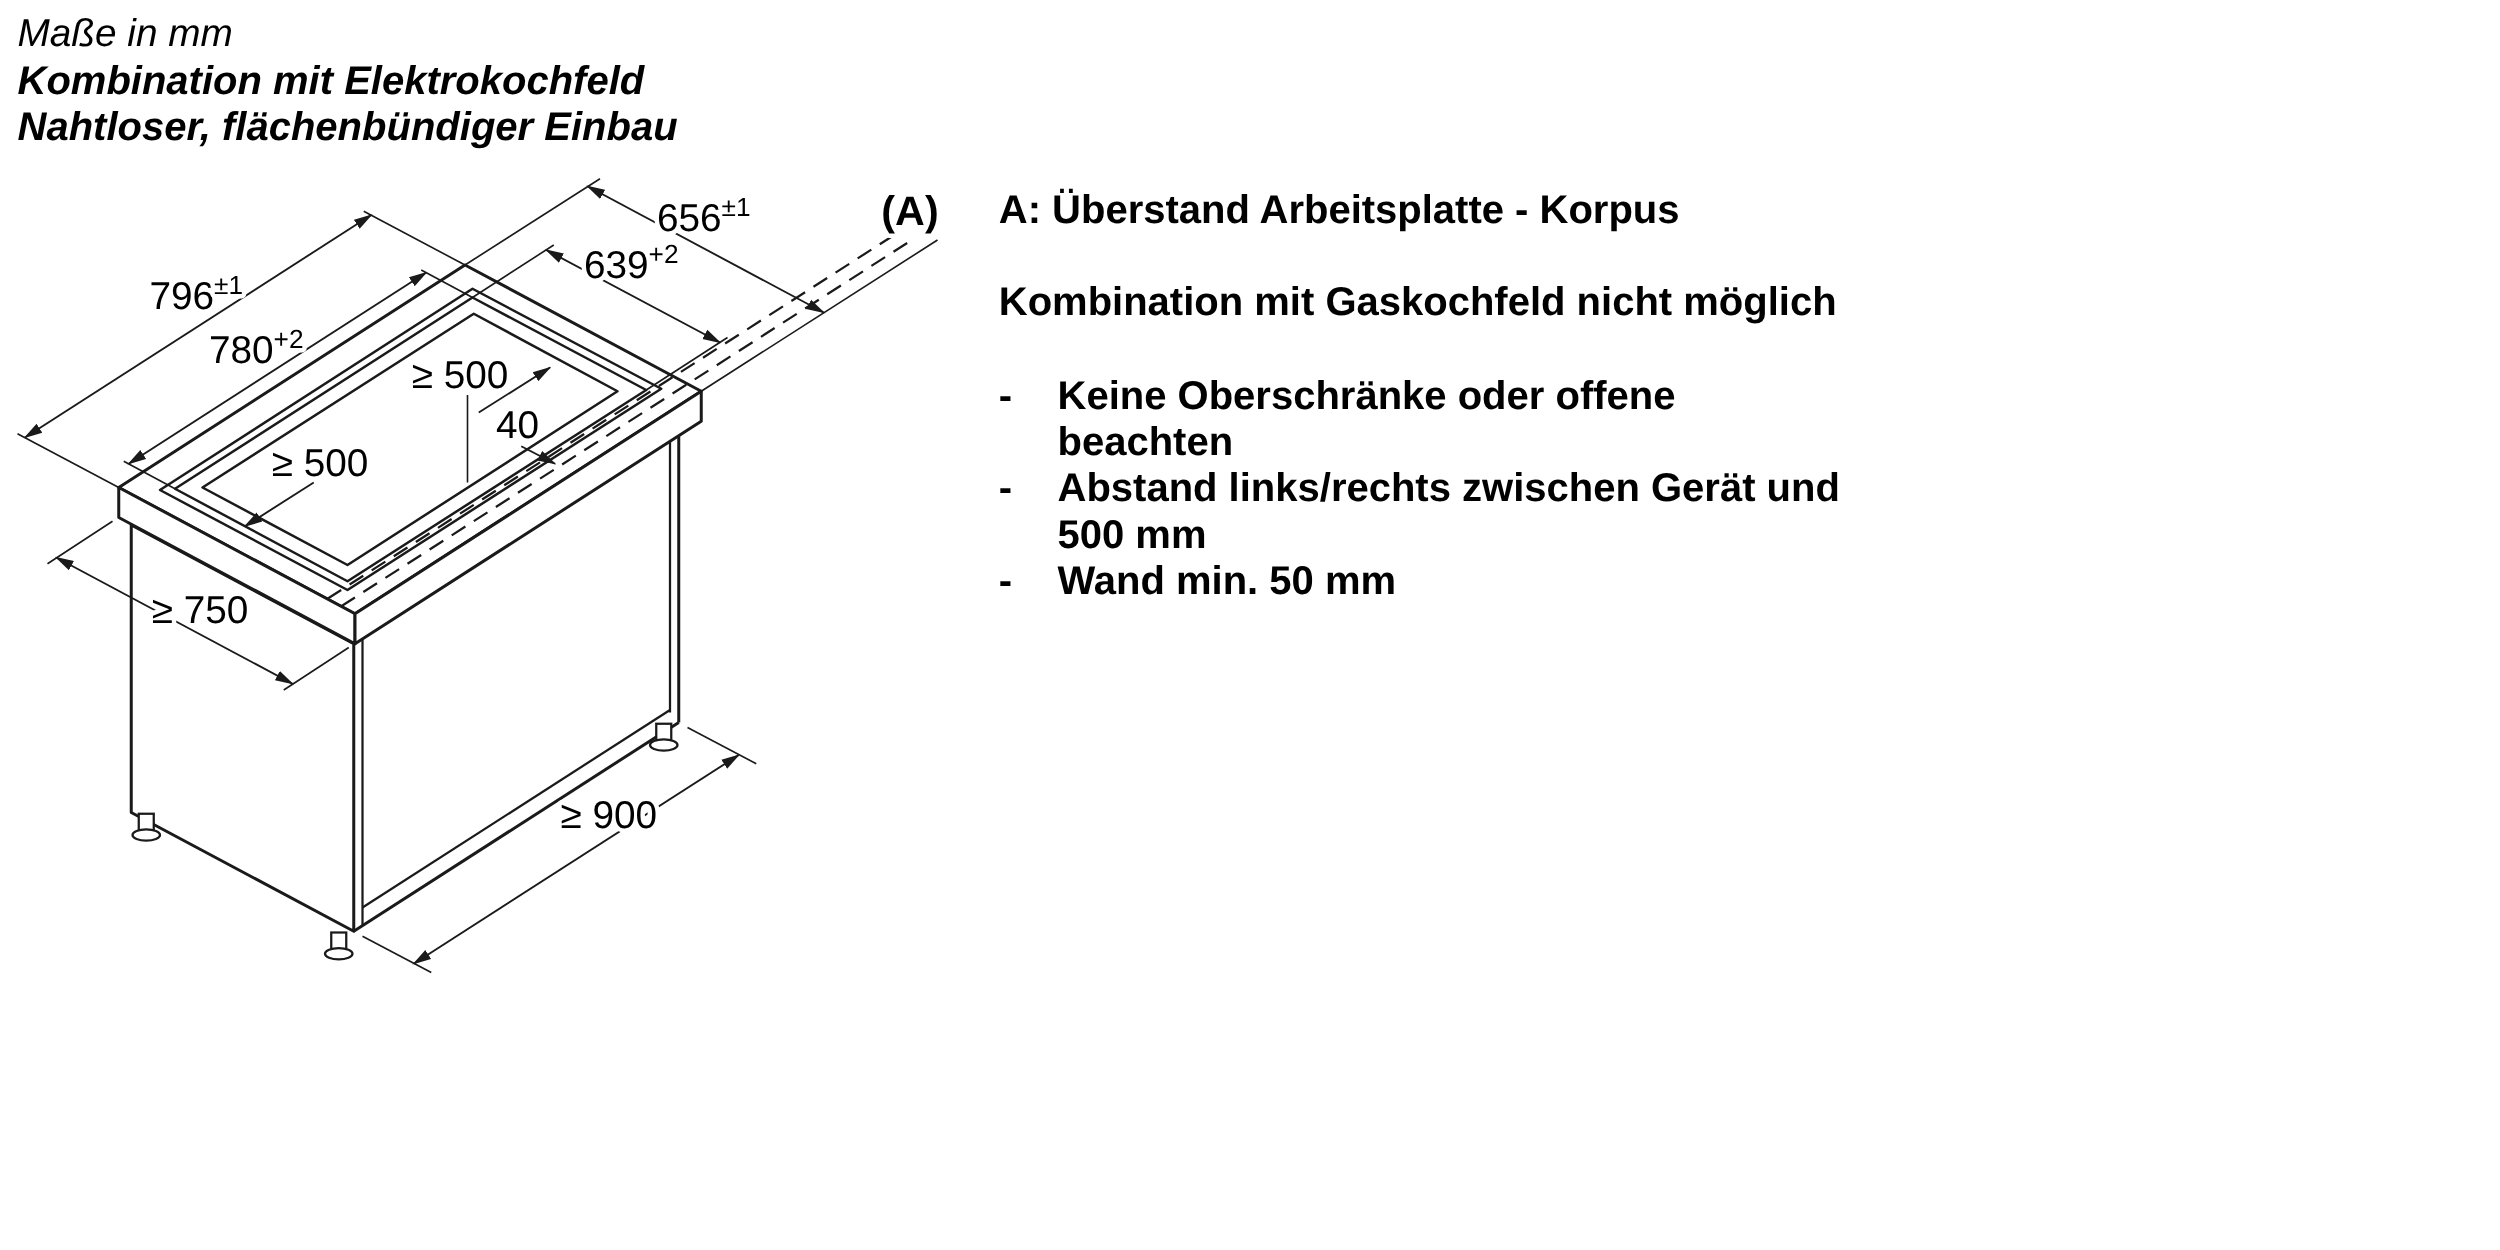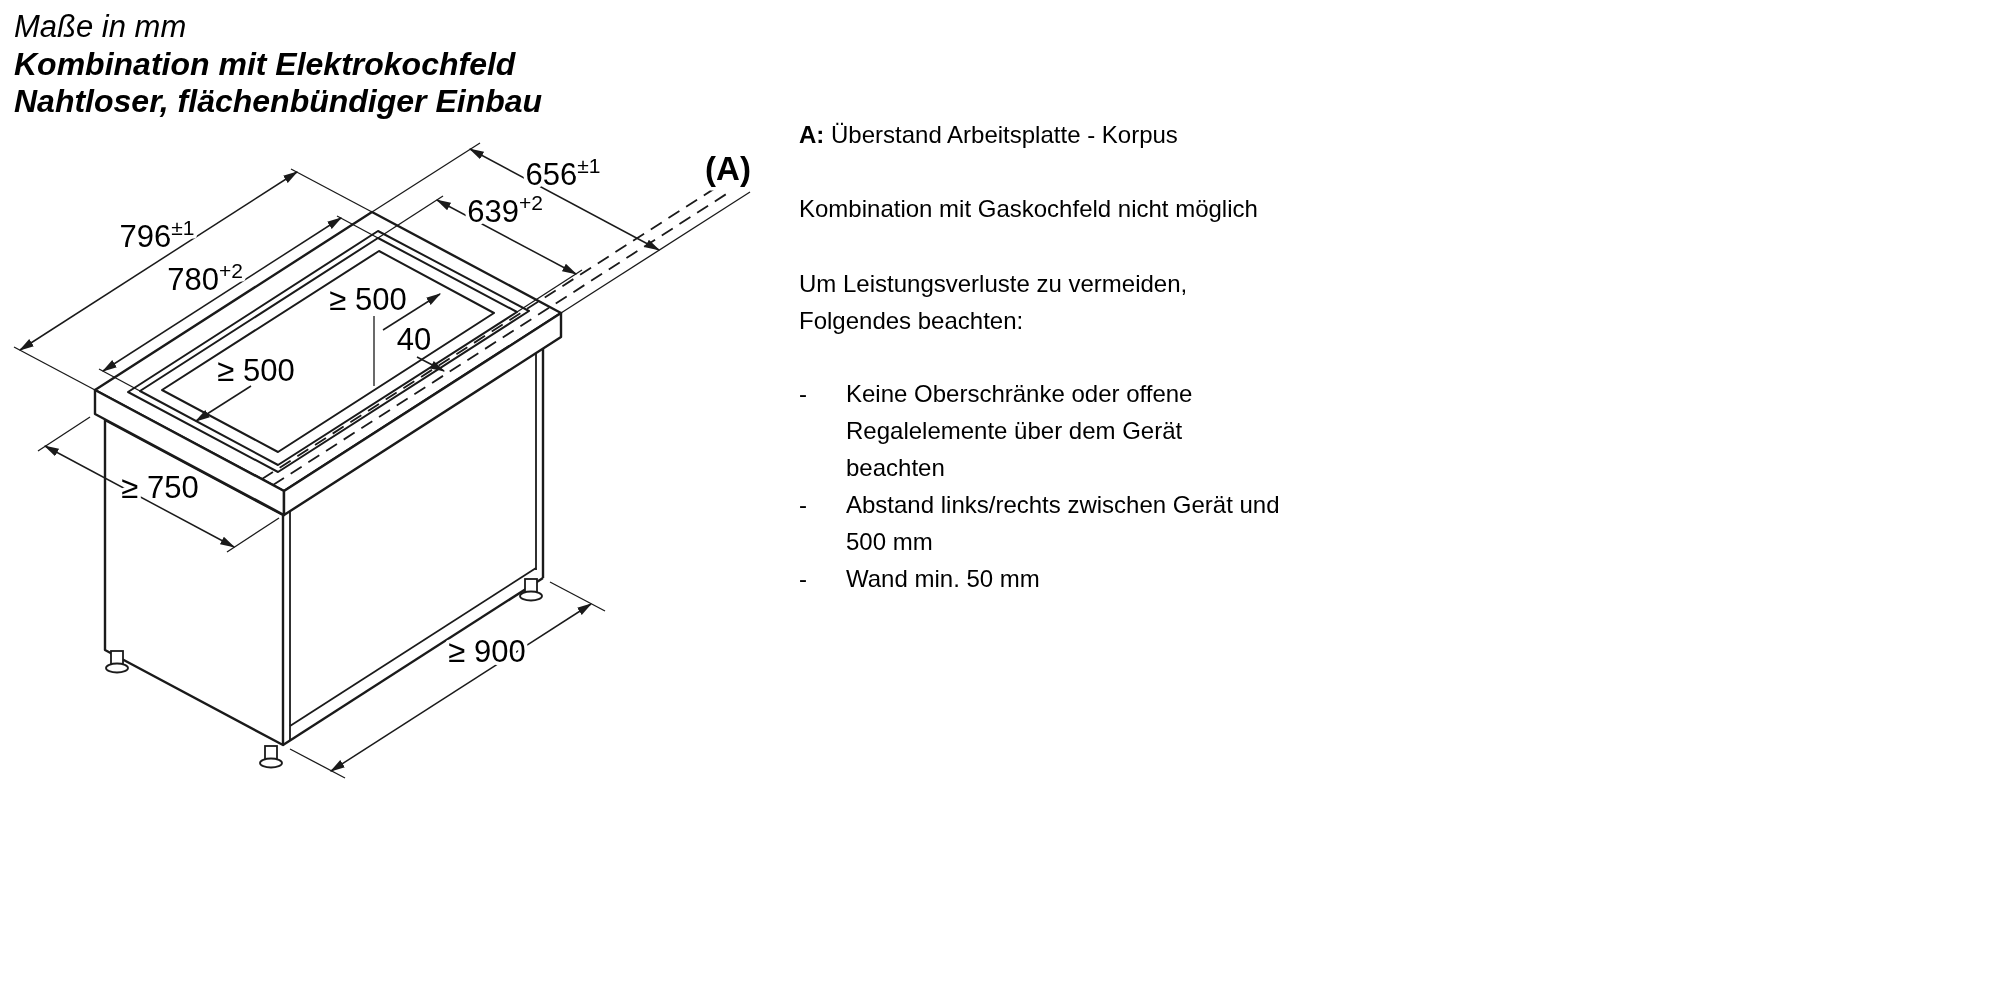--- a/index.html
+++ b/index.html
@@ -1,20 +1,20 @@
 <!DOCTYPE html>
 <html><head>
 <meta charset="utf-8">
 <style>
   html,body{margin:0;padding:0;background:#fff;}
   body{width:2000px;height:1000px;position:relative;font-family:"Liberation Sans",sans-serif;color:#000;}
   .title-block{position:absolute;left:14px;top:8px;font-style:italic;}
   .units{font-size:31px;line-height:38px;font-weight:400;}
   .t1,.t2{font-size:32px;line-height:37px;font-weight:bold;}
-  .notes{position:absolute;left:799px;top:116px;width:730px;font-size:24px;line-height:37px;}
+  .notes{position:absolute;left:799px;top:149px;width:730px;font-size:32px;line-height:37px;font-weight:bold;}
   .notes p{margin:0;}
   .a-line{margin-bottom:37px !important;}
   .gas{margin-bottom:38px !important;}
   .intro{margin-bottom:36px !important;}
   .bullet{display:flex;}
   .marker{width:47px;flex:0 0 47px;}
   .bline{display:block;white-space:nowrap;}
   svg.drawing{position:absolute;left:0;top:0;}
   .face{fill:#fff;stroke:#1a1a1a;stroke-width:2.4;stroke-linejoin:round;}
   .ring{fill:none;stroke:#1a1a1a;stroke-width:2;stroke-linejoin:round;}
@@ -140,30 +140,25 @@
     <line class="ext" x1="290" y1="749" x2="345" y2="778"></line>
     <line class="ext" x1="550" y1="582" x2="605" y2="611"></line>
     <line class="dim" x1="331" y1="771" x2="591" y2="604"></line>
     <text class="dl" x="487" y="662">≥ 900</text>
   </g>
 </svg>
 
 <div class="notes">
   <p class="a-line"><b>A:</b> <span>Überstand Arbeitsplatte - Korpus</span></p>
   <p class="gas">Kombination mit Gaskochfeld nicht möglich</p>
-  <p class="intro">
-    <span class="bline">Um Leistungsverluste zu vermeiden,</span>
-    <span class="bline">Folgendes beachten:</span>
-  </p>
   <div class="bullets">
     <div class="bullet">
       <span class="marker">-</span>
       <span class="btext">
         <span class="bline">Keine Oberschränke oder offene</span>
-        <span class="bline">Regalelemente über dem Gerät</span>
         <span class="bline">beachten</span>
       </span>
     </div>
     <div class="bullet">
       <span class="marker">-</span>
       <span class="btext">
         <span class="bline">Abstand links/rechts zwischen Gerät und</span>
         <span class="bline">500 mm</span>
       </span>
     </div>

